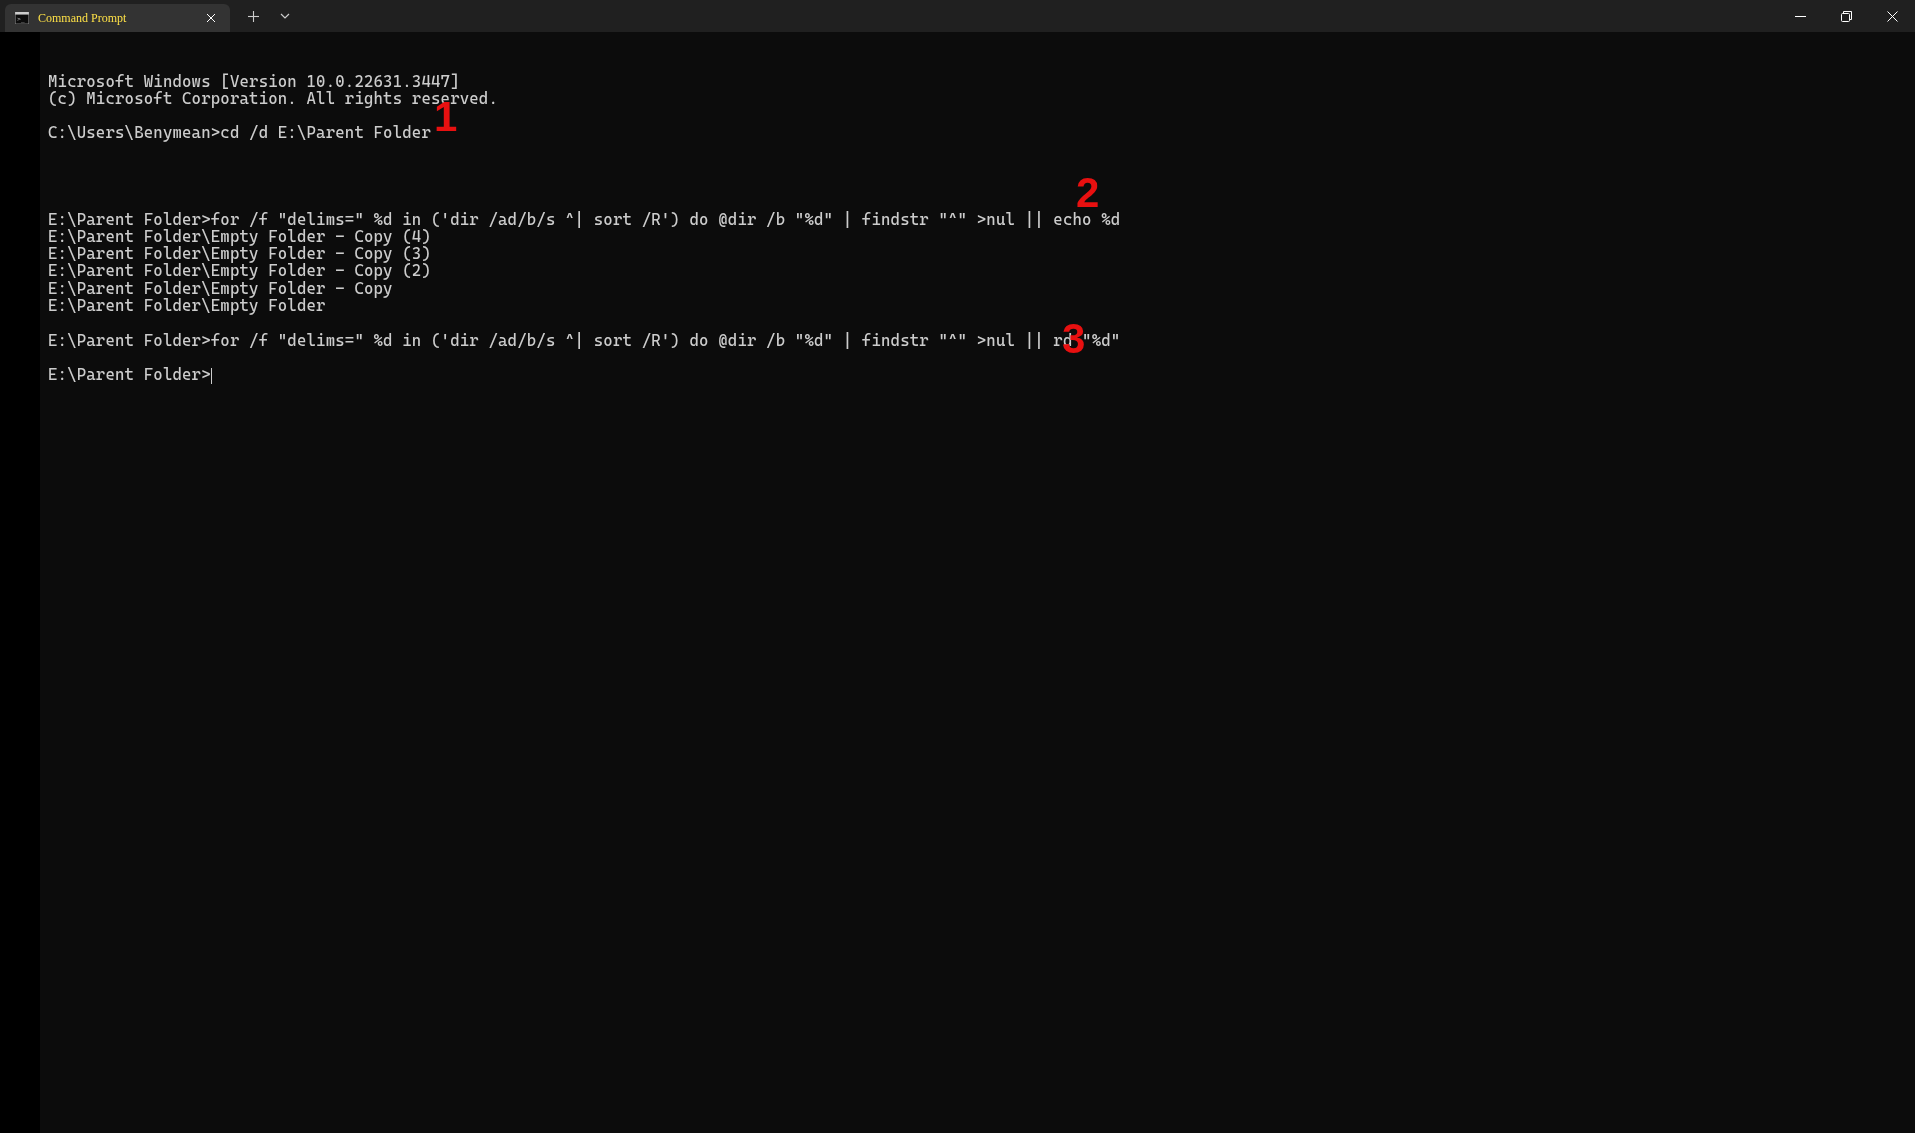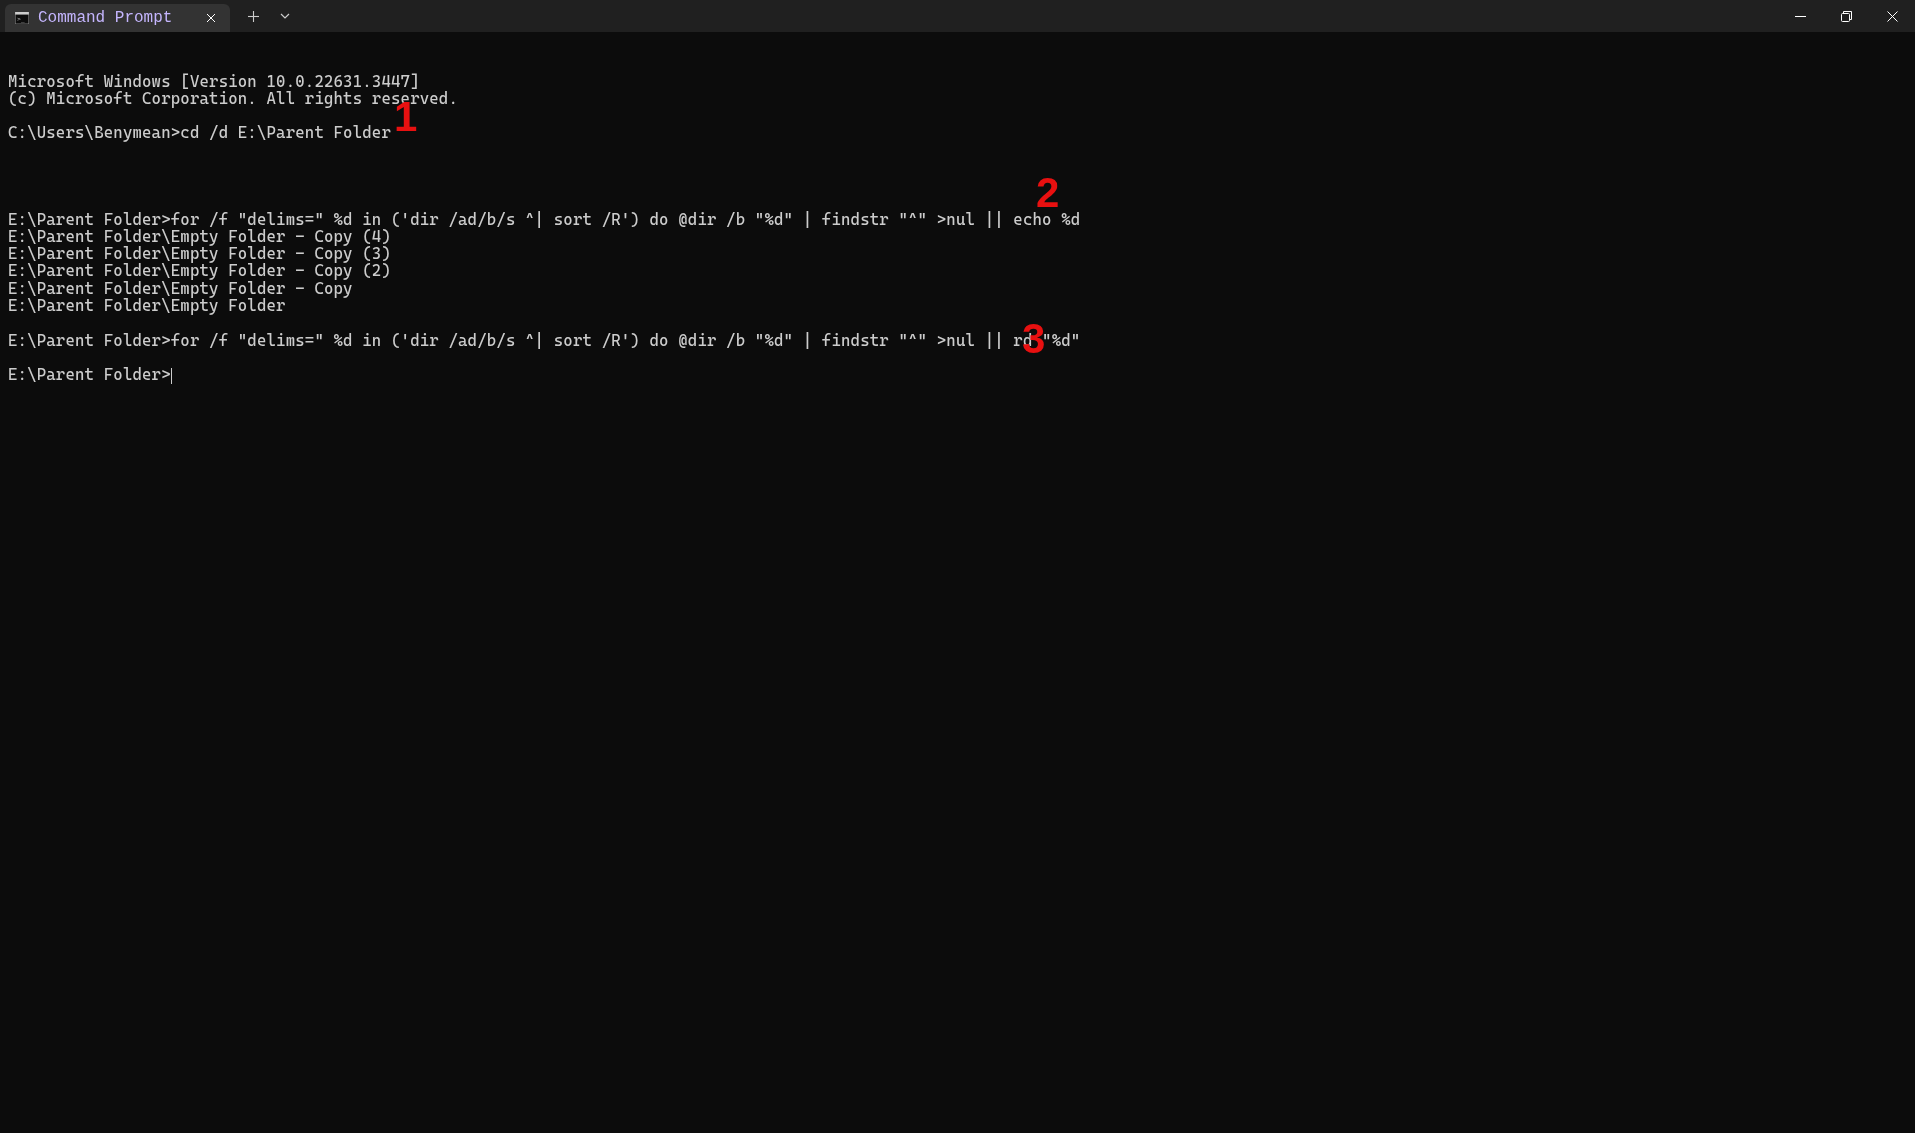--- a/index.html
+++ b/index.html
@@ -43,23 +43,23 @@
       height: 16px;
       display: flex;
       align-items: center;
       justify-content: center;
     }
     .tab-icon svg {
       width: 14px;
       height: 12px;
     }
     .tab-title {
-      color: #c4b5fd;
-      font-family: Liberation Mono, monospace;
-      font-size: 16px;
+      color: #fde047;
+      font-family: Liberation Serif, serif;
+      font-size: 12px;
       flex: 1;
     }
     .tab-close {
       width: 18px;
       height: 18px;
       display: flex;
       align-items: center;
       justify-content: center;
       color: #fff;
       cursor: pointer;
@@ -103,20 +103,21 @@
       padding: 6px 8px;
       color: #cccccc;
       font-size: 16px;
       line-height: 1.08;
       font-family: 'Cascadia Mono', 'Consolas', monospace;
       white-space: pre;
       height: calc(100% - 32px);
       overflow: hidden;
       position: relative;
       letter-spacing: 0.2px;
+      margin-left: 40px;
     }
     .terminal-line {
       white-space: pre;
     }
     .cursor {
       display: inline-block;
       width: 1px;
       height: 16px;
       background: #ccc;
       vertical-align: text-bottom;

